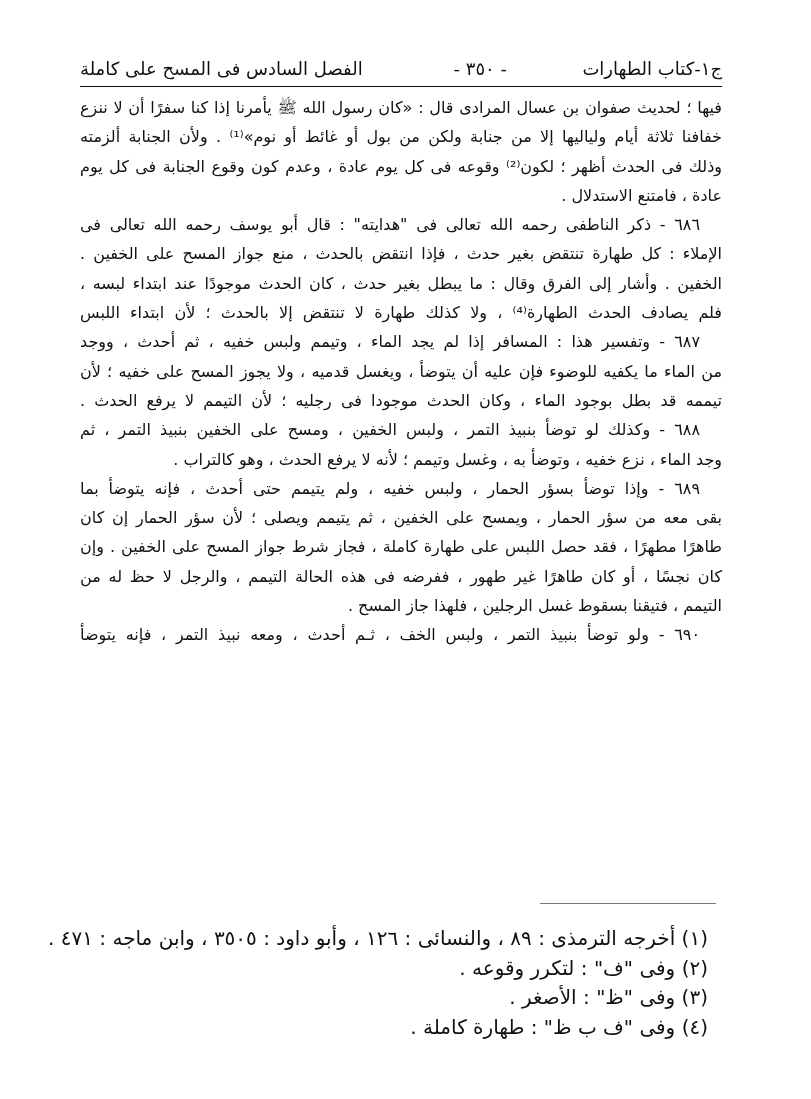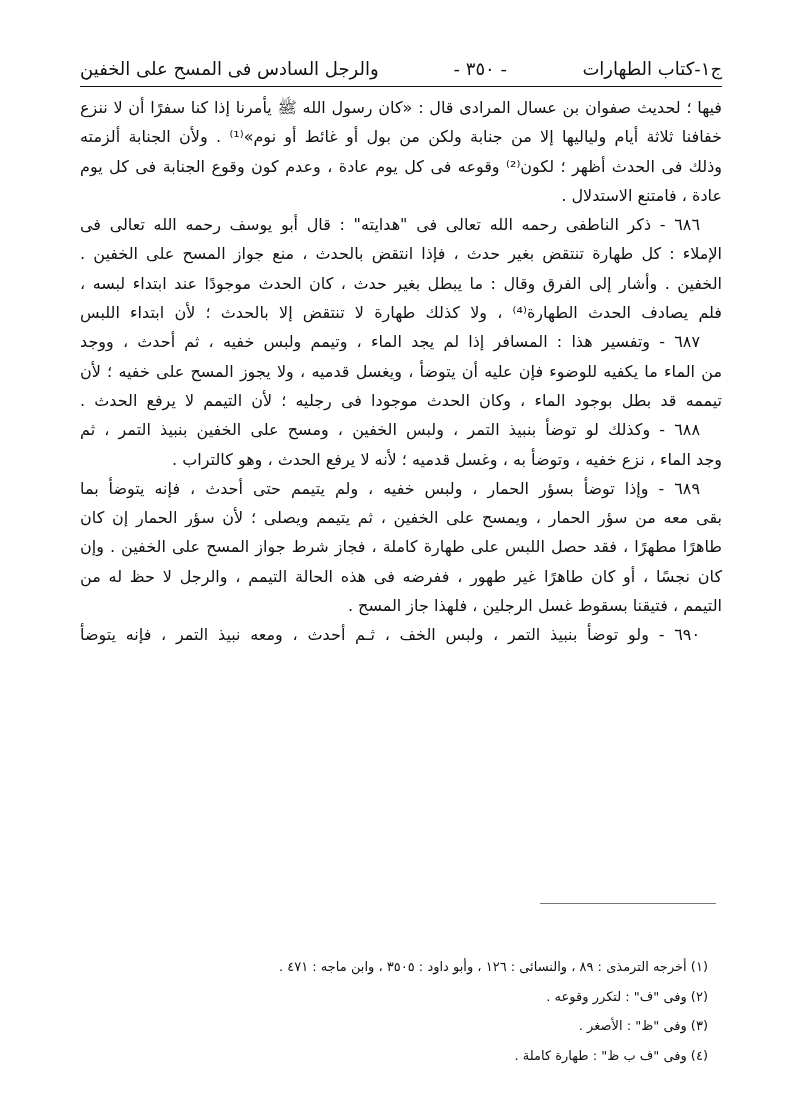--- a/index.html
+++ b/index.html
@@ -73,40 +73,40 @@
       position: absolute;
       left: 540px;
       top: 903px;
       width: 176px;
       height: 0;
       border-top: 1px solid #777;
     }
     .footnotes {
       position: absolute;
       right: 103px;
-      top: 952px;
+      top: 924px;
       direction: rtl;
-      font-size: 13px;
+      font-size: 20px;
       line-height: 29.5px;
       white-space: nowrap;
     }
     .footnote {
       display: block;
       text-align: right;
     }
   </style>
 </head>
 <body>
 
 <div class="page">
 
   <div class="running-header">
     <span class="hdr-right">ج١-كتاب الطهارات</span>
     <span class="hdr-center">- ٣٥٠ -</span>
-    <span class="hdr-left">والرجل السادس فى المسح على الخفين</span>
+    <span class="hdr-left">الفصل السادس فى المسح على كاملة</span>
   </div>
 
   <div class="body-text">
 
     <p class="para">
       <span class="line">فيها ؛ لحديث صفوان بن عسال المرادى قال : «كان رسول الله ﷺ يأمرنا إذا كنا سفرًا أن لا ننزع</span>
       <span class="line">خفافنا ثلاثة أيام ولياليها إلا من جنابة ولكن من بول أو غائط أو نوم»⁽¹⁾ . ولأن الجنابة ألزمته</span>
       <span class="line">وذلك فى الحدث أظهر ؛ لكون⁽²⁾ وقوعه فى كل يوم عادة ، وعدم كون وقوع الجنابة فى كل يوم</span>
       <span class="line last">عادة ، فامتنع الاستدلال .</span>
     </p>
@@ -119,21 +119,21 @@
     </p>
 
     <p class="para indented">
       <span class="line first">٦٨٧ - وتفسير هذا : المسافر إذا لم يجد الماء ، وتيمم ولبس خفيه ، ثم أحدث ، ووجد</span>
       <span class="line">من الماء ما يكفيه للوضوء فإن عليه أن يتوضأ ، ويغسل قدميه ، ولا يجوز المسح على خفيه ؛ لأن</span>
       <span class="line">تيممه قد بطل بوجود الماء ، وكان الحدث موجودا فى رجليه ؛ لأن التيمم لا يرفع الحدث .</span>
     </p>
 
     <p class="para indented">
       <span class="line first">٦٨٨ - وكذلك لو توضأ بنبيذ التمر ، ولبس الخفين ، ومسح على الخفين بنبيذ التمر ، ثم</span>
-      <span class="line last">وجد الماء ، نزع خفيه ، وتوضأ به ، وغسل قدميه ؛ لأنه لا يرفع الحدث ، وهو كالتراب .</span>
+      <span class="line last">وجد الماء ، نزع خفيه ، وتوضأ به ، وغسل وتيمم ؛ لأنه لا يرفع الحدث ، وهو كالتراب .</span>
     </p>
 
     <p class="para indented">
       <span class="line first">٦٨٩ - وإذا توضأ بسؤر الحمار ، ولبس خفيه ، ولم يتيمم حتى أحدث ، فإنه يتوضأ بما</span>
       <span class="line">بقى معه من سؤر الحمار ، ويمسح على الخفين ، ثم يتيمم ويصلى ؛ لأن سؤر الحمار إن كان</span>
       <span class="line">طاهرًا مطهرًا ، فقد حصل اللبس على طهارة كاملة ، فجاز شرط جواز المسح على الخفين . وإن</span>
       <span class="line">كان نجسًا ، أو كان طاهرًا غير طهور ، ففرضه فى هذه الحالة التيمم ، والرجل لا حظ له من</span>
       <span class="line last">التيمم ، فتيقنا بسقوط غسل الرجلين ، فلهذا جاز المسح .</span>
     </p>
 

